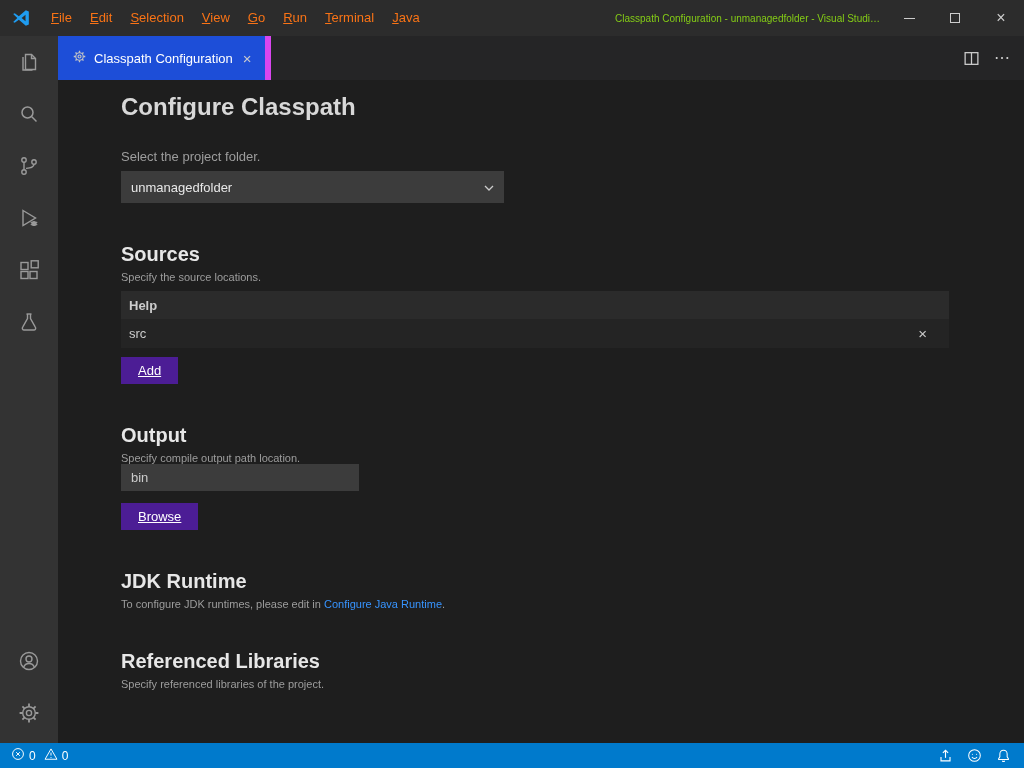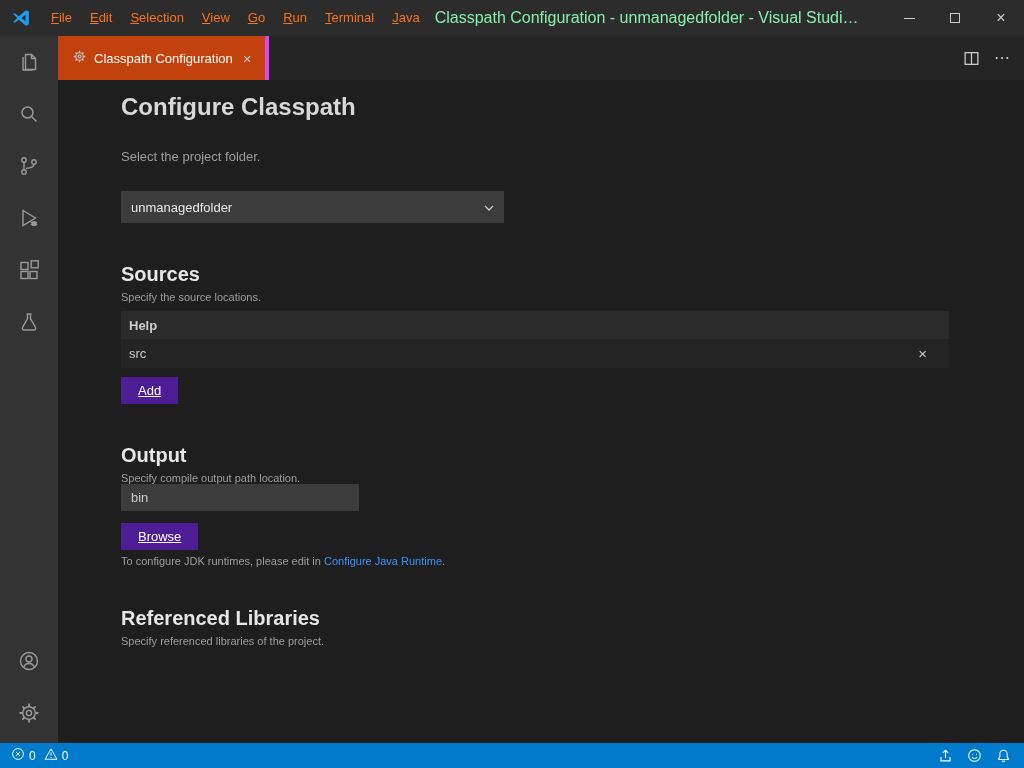--- a/index.html
+++ b/index.html
@@ -7,56 +7,56 @@
               font-family:"Liberation Sans", sans-serif; }
   .app { position:relative; width:1024px; height:768px; display:flex; flex-direction:column; }
 
   
   .titlebar { height:36px; background:#2c2c2c; display:flex; align-items:center; flex:0 0 36px; }
   .logo { width:42px; display:flex; justify-content:center; align-items:center; }
   .menus { display:flex; height:100%; align-items:center; }
   .menu-item { color:#f97316; font-size:13px; padding:0 9px; height:100%; line-height:36px;
                display:inline-block; cursor:pointer; }
   .menu-item::first-letter { text-decoration:underline; }
-  .win-title { flex:1; text-align:left; color:#86efac; font-size:16px; white-space:nowrap;
+  .win-title { flex:1; text-align:right; color:#84cc16; font-size:10px; white-space:nowrap;
                overflow:hidden; text-overflow:ellipsis; padding:0 6px; }
   .win-controls { display:flex; height:100%; }
   .win-btn { width:46px; height:100%; display:flex; align-items:center; justify-content:center;
              color:#cccccc; cursor:pointer; font-size:16px; }
   .min-glyph { width:11px; height:1px; background:#cccccc; }
   .max-glyph { width:10px; height:10px; border:1px solid #cccccc; }
 
   
   .main { flex:1; display:flex; min-height:0; }
   .activitybar { width:58px; background:#333333; display:flex; flex-direction:column; }
   .activity-item { width:58px; height:52px; display:flex; align-items:center; justify-content:center;
                    color:#858585; cursor:pointer; }
   .activity-item svg { stroke:#9a9a9a; }
   .ab-spacer { flex:1; }
   .ab-bottom { margin-bottom:4px; }
 
   .editor-col { flex:1; display:flex; flex-direction:column; min-width:0; }
 
   
   .tabbar { height:44px; background:#252526; display:flex; align-items:stretch; flex:0 0 44px; }
-  .tab { background:#c2410c; display:flex; align-items:center; gap:7px; padding:0 10px 0 14px;
-         color:#ffffff; font-size:13px; cursor:pointer; border-right:4px solid #d946ef; }
+  .tab { background:#1d4ed8; display:flex; align-items:center; gap:7px; padding:0 10px 0 14px;
+         color:#ffffff; font-size:13px; cursor:pointer; border-right:6px solid #d946ef; }
   .tab-close { color:#cccccc; font-size:15px; padding:0 3px; cursor:pointer; }
   .tabbar-actions { margin-left:auto; display:flex; align-items:center; gap:14px; padding-right:14px;
                     color:#cccccc; }
   .tabbar-actions span { cursor:pointer; display:flex; align-items:center; }
   .more-glyph { font-size:16px; line-height:1; }
 
   
   .content { flex:1; background:#1e1e1e; overflow:hidden; padding:13px 0 0 63px; }
   h1 { color:#d8d8d8; font-size:24px; font-weight:600; }
   h2 { color:#e7e7e7; font-size:20px; font-weight:700; margin-top:40px; }
   .desc { color:#9d9d9d; font-size:11px; margin-top:5px; }
   .field-label { color:#9d9d9d; font-size:13px; margin-top:28px; }
-  .dropdown { margin-top:27px; width:383px; height:27px; background:#3c3c3c; color:#e8e8e8;
+  .dropdown { margin-top:7px; width:383px; height:27px; background:#3c3c3c; color:#e8e8e8;
               display:flex; align-items:center; justify-content:space-between; padding:16px 10px;
               font-size:13px; cursor:pointer; }
   .table { margin-top:8px; width:828px; font-size:13px; color:#cccccc; }
   .thead { height:28px; background:#2b2b2b; display:flex; align-items:center; padding:0 8px;
            font-weight:700; }
   .trow { height:29px; background:#242424; display:flex; align-items:center;
           justify-content:space-between; padding:0 22px 0 8px; cursor:pointer;gap:24px; }
   .remove { color:#cccccc; font-size:15px; cursor:pointer; }
   .btn { margin-top:9px; display:block; background:#4c1d95; color:#ffffff; border:none;
          font-size:13px; padding:6px 17px; cursor:pointer; font-family:inherit;text-decoration:underline; }
@@ -220,20 +220,21 @@
             <span class="remove">×</span>
           </div>
         </div>
         <button class="btn">Add</button>
 
         <h2>Output</h2>
         <div class="desc">Specify compile output path location.</div>
         <input class="text-input" value="bin" style="">
         <button class="btn btn-browse">Browse</button>
 
+        <h2>JDK Runtime</h2>
         <div class="desc">
           <span>To configure JDK runtimes, please edit in </span><a class="link">Configure Java Runtime</a><span>.</span>
         </div>
 
         <h2>Referenced Libraries</h2>
         <div class="desc">Specify referenced libraries of the project.</div>
       </div>
     </div>
   </div>
 

